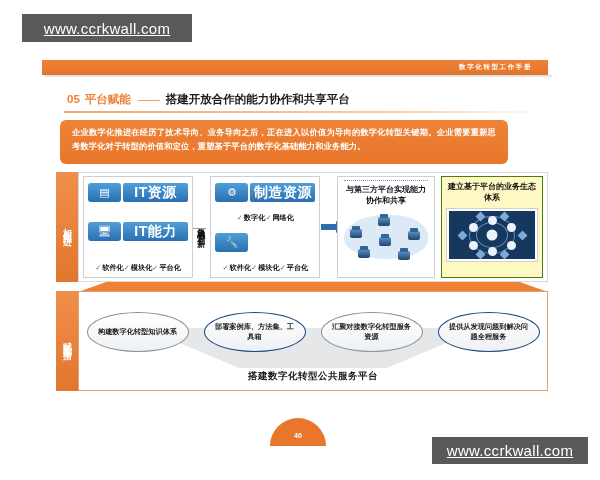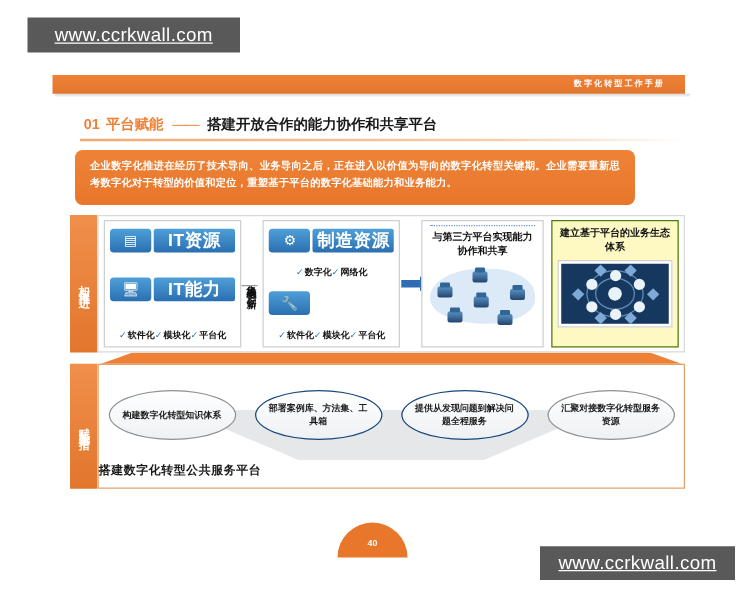--- a/index.html
+++ b/index.html
@@ -238,21 +238,21 @@
   .ell{
     width:102px;height:40px;border-radius:50%;
     display:flex;align-items:center;justify-content:center;
     text-align:center;font-size:7.2px;font-weight:bold;color:#1a1a1a;
     line-height:1.45;box-sizing:border-box;padding:0 7px;
     background:linear-gradient(180deg,#ffffff 0%,#eef1f4 100%);
   }
   .ell-grey{border:1.6px solid #8d9194;}
   .ell-blue{border:1.8px solid #16477d;}
   .lower-cap{
-    position:absolute;left:0;bottom:7px;width:100%;
+    position:absolute;left:0;bottom:7px;width:100%;text-align:center;
     font-size:9.5px;font-weight:bold;color:#1a1a1a;letter-spacing:.5px;
   }
   .lower-top-flare{
     position:absolute;left:22px;top:-9px;width:470px;height:10px;
     background:#ef8136;
     clip-path:polygon(0 100%,6% 0,94% 0,100% 100%);
   }
 
   
   .pageno{
@@ -269,21 +269,21 @@
 <div class="wm wm-top">www.ccrkwall.com</div>
 
 <div class="slide">
 
   <div class="hdr-bar">
     <span class="hdr-txt">数字化转型工作手册</span>
   </div>
   <div class="hdr-shadow"></div>
 
   <div class="title-row">
-    <span class="t-num">01</span>
+    <span class="t-num">05</span>
     <span class="t-key">平台赋能</span>
     <span class="t-dash">——</span>
     <span class="t-main">搭建开放合作的能力协作和共享平台</span>
   </div>
   <div class="title-rule"></div>
 
   <div class="intro">
     <p>企业数字化推进在经历了技术导向、业务导向之后，正在进入以价值为导向的数字化转型关键期。企业需要重新思考数字化对于转型的价值和定位，重塑基于平台的数字化基础能力和业务能力。</p>
   </div>
 
@@ -385,22 +385,22 @@
 
     <div class="lower-sidetab">
       <span>赋能举措</span>
     </div>
 
     <div class="lower-body">
       <div class="funnel"></div>
       <div class="ellipses">
         <div class="ell ell-grey">构建数字化转型知识体系</div>
         <div class="ell ell-blue">部署案例库、方法集、工具箱</div>
+        <div class="ell ell-grey">汇聚对接数字化转型服务资源</div>
         <div class="ell ell-blue">提供从发现问题到解决问题全程服务</div>
-        <div class="ell ell-grey">汇聚对接数字化转型服务资源</div>
       </div>
       <div class="lower-cap">搭建数字化转型公共服务平台</div>
     </div>
   </div>
 
 </div>
 
 <div class="pageno">40</div>
 
 <div class="wm wm-bottom">www.ccrkwall.com</div>

